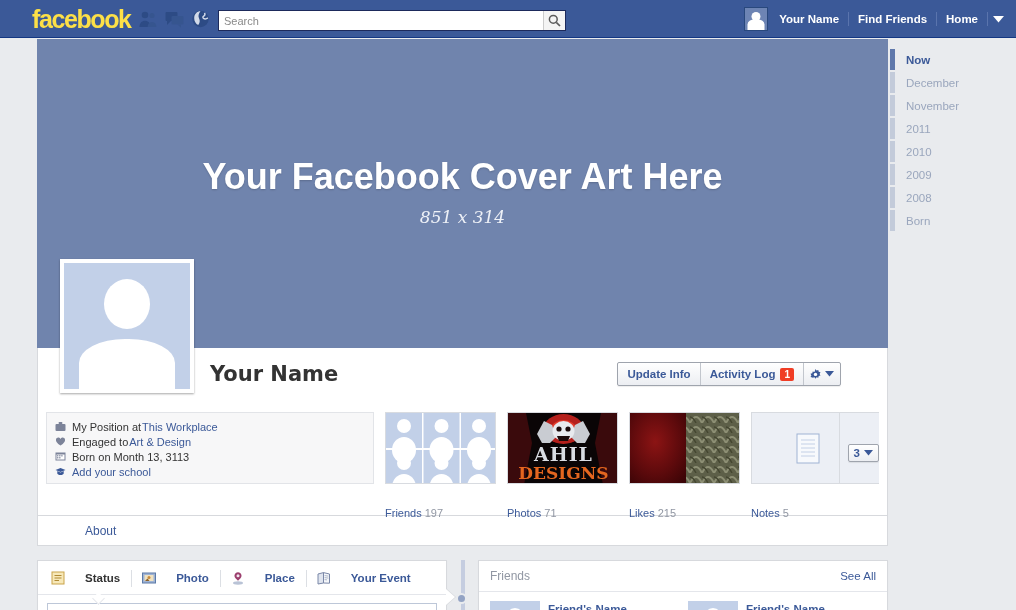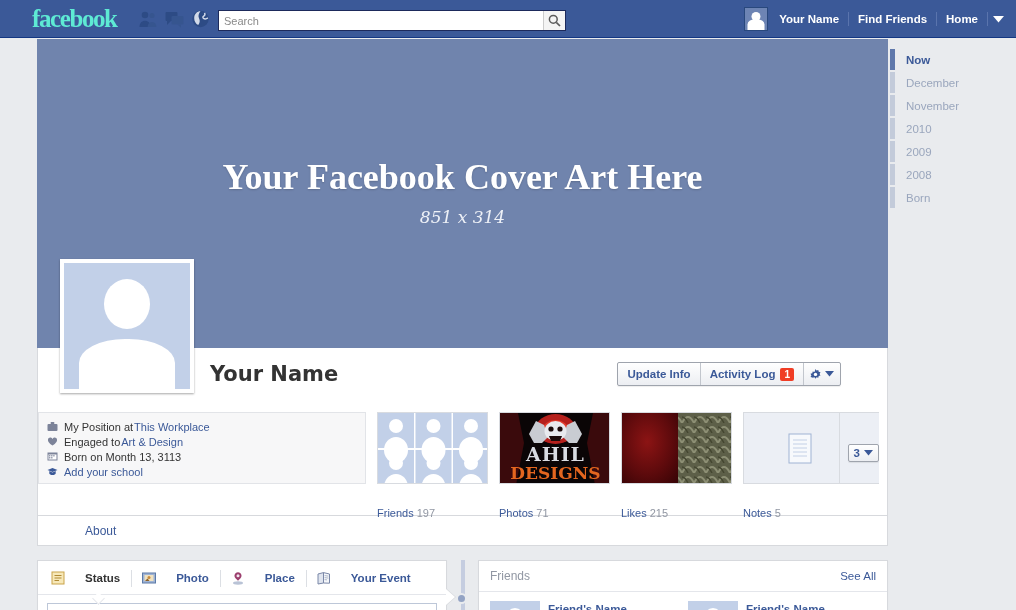--- a/index.html
+++ b/index.html
@@ -13,23 +13,23 @@
   }
 
   
   #topbar {
     position: absolute; top: 0; left: 0; width: 1016px; height: 38px;
     background: #3b5998;
     border-bottom: 1px solid #133783;
   }
   #logo {
     position: absolute; left: 32px; top: 5px;
-    font-size: 25px; font-weight: bold; color: #5eead4;
+    font-size: 25px; font-weight: bold; color: #fde047;
     letter-spacing: -1.4px;
-    font-family: Liberation Serif, serif;
+    font-family: Liberation Sans, sans-serif;
   }
   .navicon {
     position: absolute; top: 10px; width: 19px; height: 18px;
     opacity: .92;
   }
   #search-wrap {
     position: absolute; left: 218px; top: 10px;
     width: 348px; height: 21px;
     background: #fff; border: 1px solid #1d2a5b;
     display: flex; align-items: center;
@@ -92,21 +92,21 @@
   #cover {
     width: 851px; height: 309px;
     background: #7084ad;
     position: relative;
     overflow: hidden;
   }
   #cover-title {
     position: absolute; top: 117px; left: 0; width: 851px;
     text-align: center; color: #fff;
     font-size: 36px; font-weight: bold;
-    font-family: Liberation Serif, serif;
+    font-family: Liberation Sans, sans-serif;
     text-shadow: 0 1px 2px rgba(0,0,0,.18);
   }
   #cover-sub {
     position: absolute; top: 168px; left: 0; width: 851px;
     text-align: center; color: #eef1f7;
     font-size: 17px; font-style: italic;
     font-family: "DejaVu Serif", serif;
   }
 
   
@@ -161,21 +161,21 @@
     font-weight: bold; padding: 1px 4px; border-radius: 2px;
     line-height: 11px;
   }
 
   
   #strip {
     width: 851px; background: #fff;
     border-left: 1px solid #d7d9dd; border-right: 1px solid #d7d9dd;
     border-bottom: 1px solid #d7d9dd;
     position: relative; height: 110px;
-    padding: 6px 8px 0 0;
+    padding: 6px 8px 0 8px;
     display: flex; gap: 11px;
   }
   #infobox {
     width: 328px; height: 72px;
     background: #f7f7f8; border: 1px solid #e2e4e8;
     padding: 6px 8px;
   }
   .inforow {
     display: flex; align-items: center; gap: 6px;
     height: 15px; font-size: 11px; color: #333;
@@ -361,20 +361,24 @@
     <div class="rail-bar"></div>
     <div class="rail-label">Now</div>
   </div>
   <div class="rail-item">
     <div class="rail-bar"></div>
     <div class="rail-label">December</div>
   </div>
   <div class="rail-item">
     <div class="rail-bar"></div>
     <div class="rail-label">November</div>
+  </div>
+  <div class="rail-item">
+    <div class="rail-bar"></div>
+    <div class="rail-label">2011</div>
   </div>
   <div class="rail-item">
     <div class="rail-bar"></div>
     <div class="rail-label">2010</div>
   </div>
   <div class="rail-item">
     <div class="rail-bar"></div>
     <div class="rail-label">2009</div>
   </div>
   <div class="rail-item">

